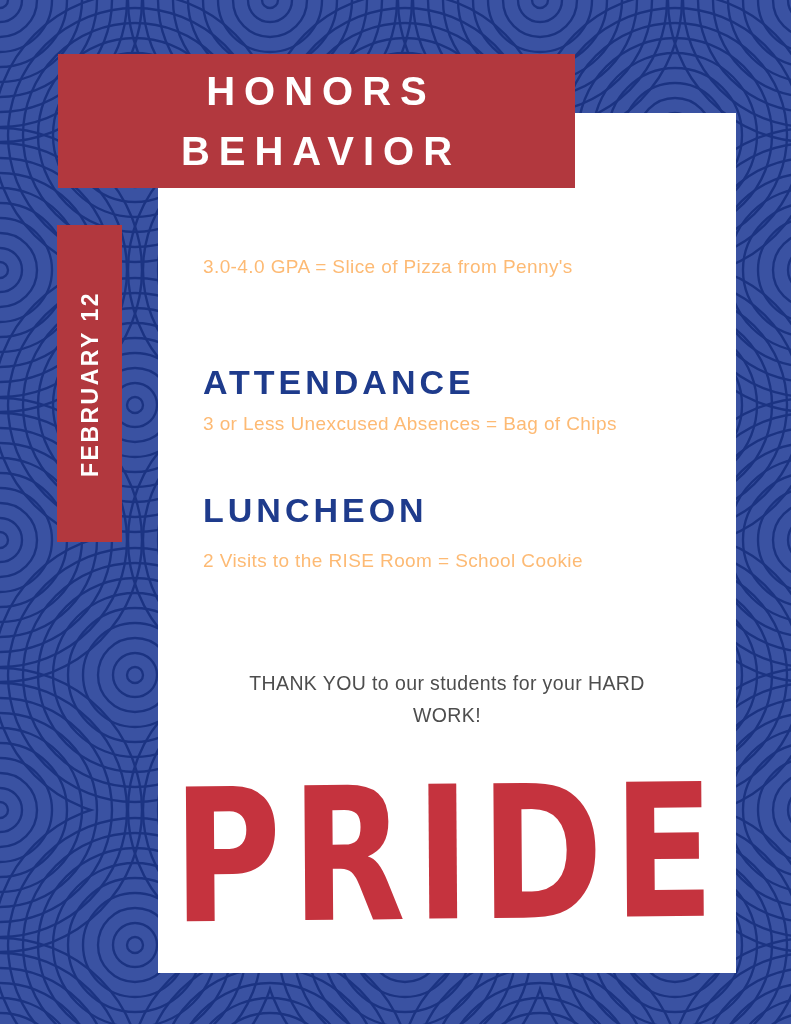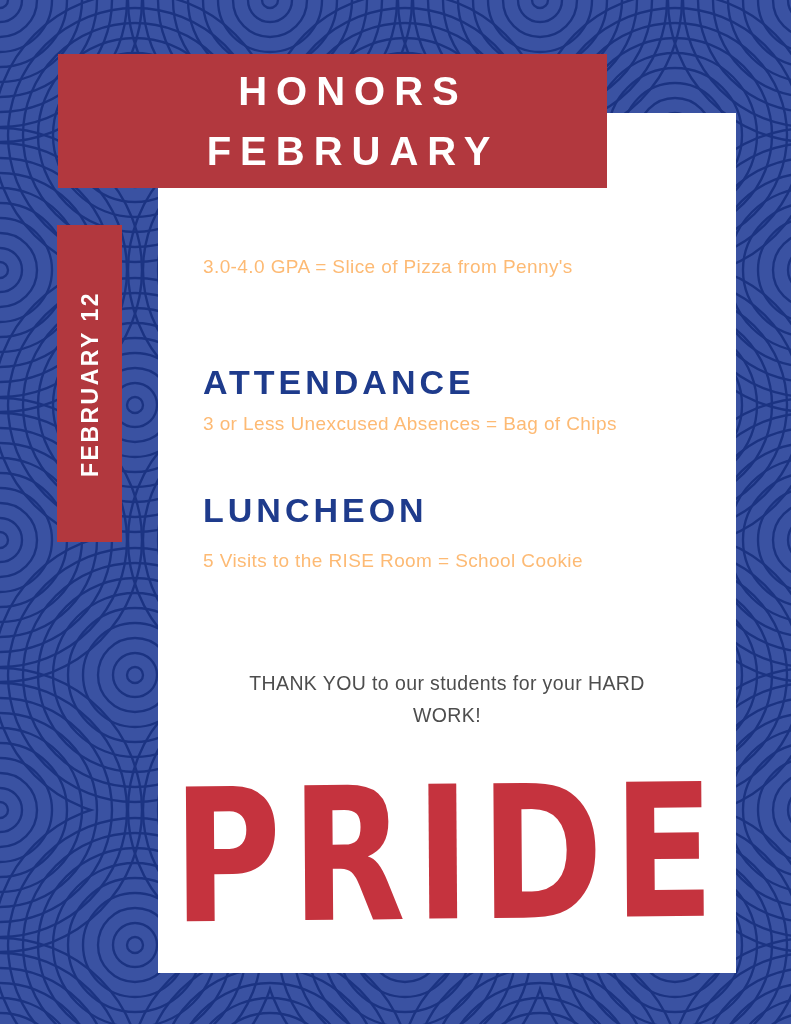--- a/index.html
+++ b/index.html
@@ -39,21 +39,20 @@
     flex-direction: column;
     align-items: center;
     justify-content: center;
     color: #ffffff;
     font-weight: 700;
     font-size: 40px;
     letter-spacing: 9px;
     line-height: 60px;
     text-align: center;
     text-indent: 9px; 
-    padding-left: 32px;
   }
   .date-banner {
     position: absolute;
     left: 57px;
     top: 225px;
     width: 65px;
     height: 317px;
     background: #B2383E;
   }
   .date-banner .date-text {
@@ -155,39 +154,39 @@
       </pattern>
     </defs>
     <rect width="791" height="1024" fill="#3A52A2"></rect>
     <rect width="791" height="1024" fill="url(#rings)"></rect>
   </svg>
 
   <div class="card"></div>
 
   <div class="title-banner">
     <div>HONORS</div>
-    <div>FEBRUARY</div>
+    <div>BEHAVIOR</div>
   </div>
 
   <div class="date-banner">
     <span class="date-text">FEBRUARY 12</span>
   </div>
 
   <div class="section section-1">
     <div class="section-detail">3.0-4.0 GPA = Slice of Pizza from Penny's</div>
   </div>
 
   <div class="section section-2">
     <div class="section-heading">ATTENDANCE</div>
     <div class="section-detail">3 or Less Unexcused Absences = Bag of Chips</div>
   </div>
 
   <div class="section section-3">
     <div class="section-heading">LUNCHEON</div>
-    <div class="section-detail">5 Visits to the RISE Room = School Cookie</div>
+    <div class="section-detail">2 Visits to the RISE Room = School Cookie</div>
   </div>
 
   <div class="thank-you">
     <p>THANK YOU to our students for your HARD WORK!</p>
   </div>
 
   <div class="pride">
     <span class="pride-text">PRIDE</span>
   </div>
 

